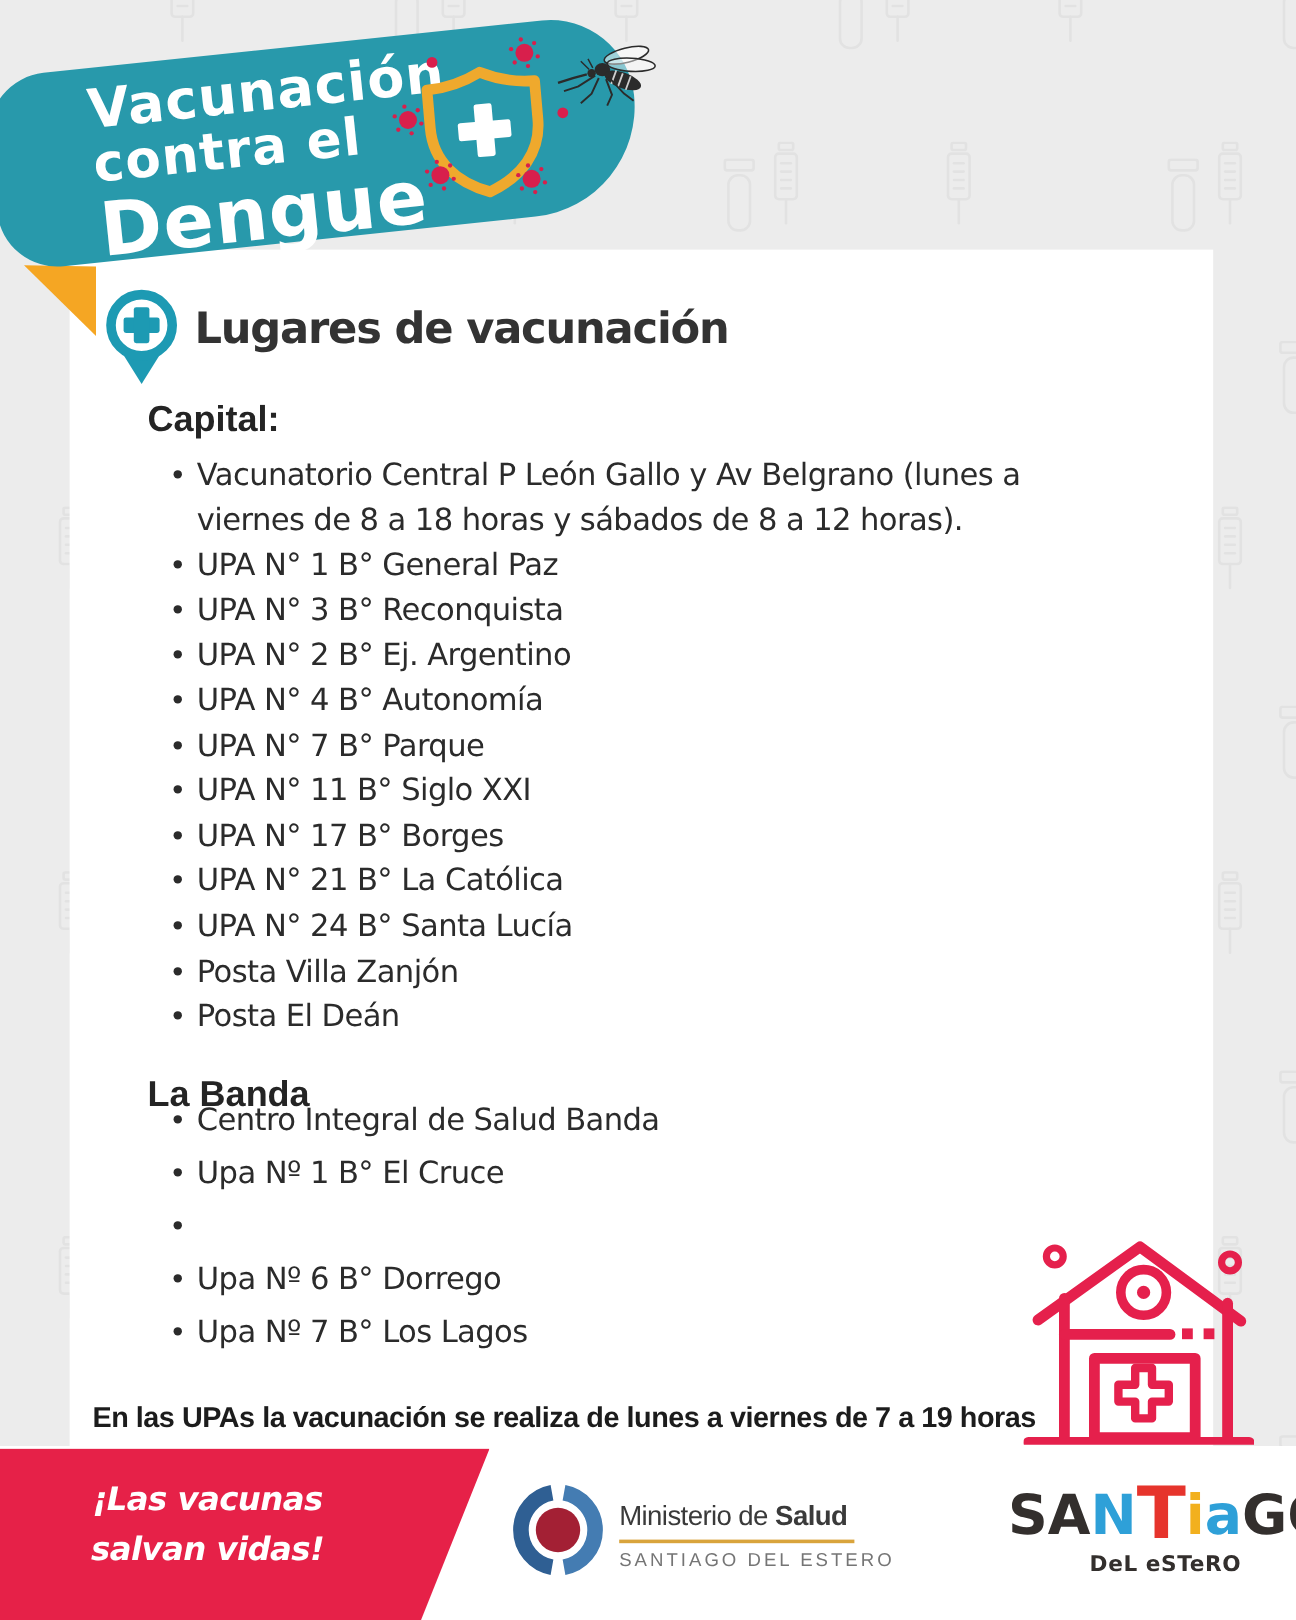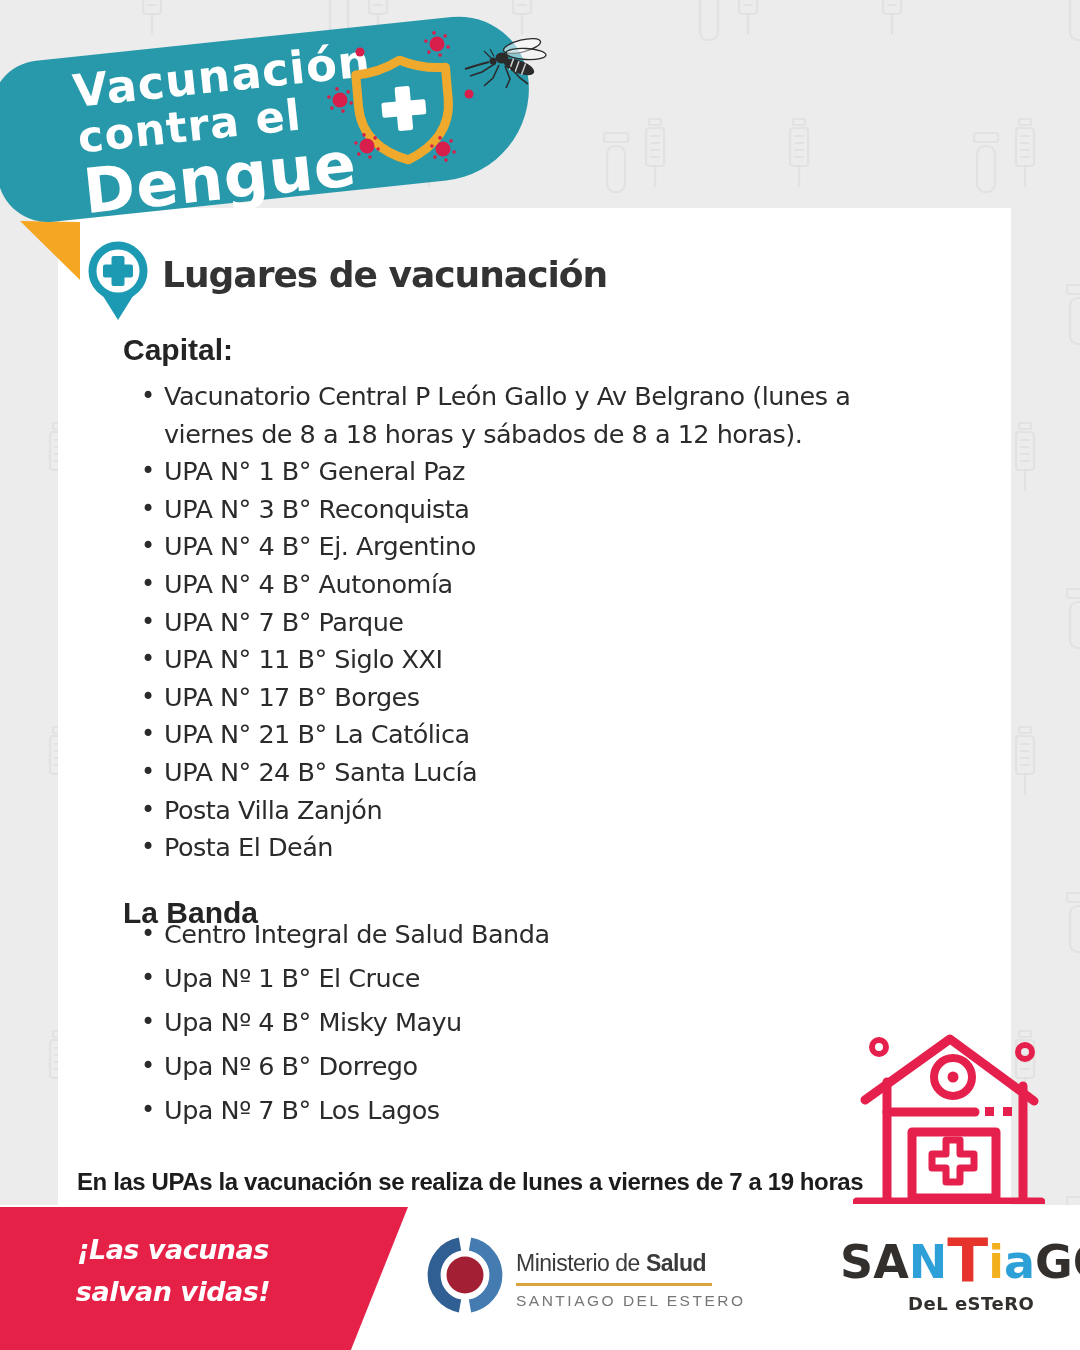--- a/index.html
+++ b/index.html
@@ -975,21 +975,21 @@
       <div class="li">
         <span class="b">•</span>
         <span class="t">UPA N° 1 B° General Paz</span>
       </div>
       <div class="li">
         <span class="b">•</span>
         <span class="t">UPA N° 3 B° Reconquista</span>
       </div>
       <div class="li">
         <span class="b">•</span>
-        <span class="t">UPA N° 4 B° Ej. Argentino</span>
+        <span class="t">UPA N° 2 B° Ej. Argentino</span>
       </div>
       <div class="li">
         <span class="b">•</span>
         <span class="t">UPA N° 4 B° Autonomía</span>
       </div>
       <div class="li">
         <span class="b">•</span>
         <span class="t">UPA N° 7 B° Parque</span>
       </div>
       <div class="li">
@@ -1024,21 +1024,20 @@
   <div class="li">
         <span class="b">•</span>
         <span class="t">Centro Integral de Salud Banda</span>
       </div>
       <div class="li">
         <span class="b">•</span>
         <span class="t">Upa Nº 1 B° El Cruce</span>
       </div>
       <div class="li">
         <span class="b">•</span>
-        <span class="t">Upa Nº 4 B° Misky Mayu</span>
       </div>
       <div class="li">
         <span class="b">•</span>
         <span class="t">Upa Nº 6 B° Dorrego</span>
       </div>
       <div class="li">
         <span class="b">•</span>
         <span class="t">Upa Nº 7 B° Los Lagos</span>
       </div>
     </div>

